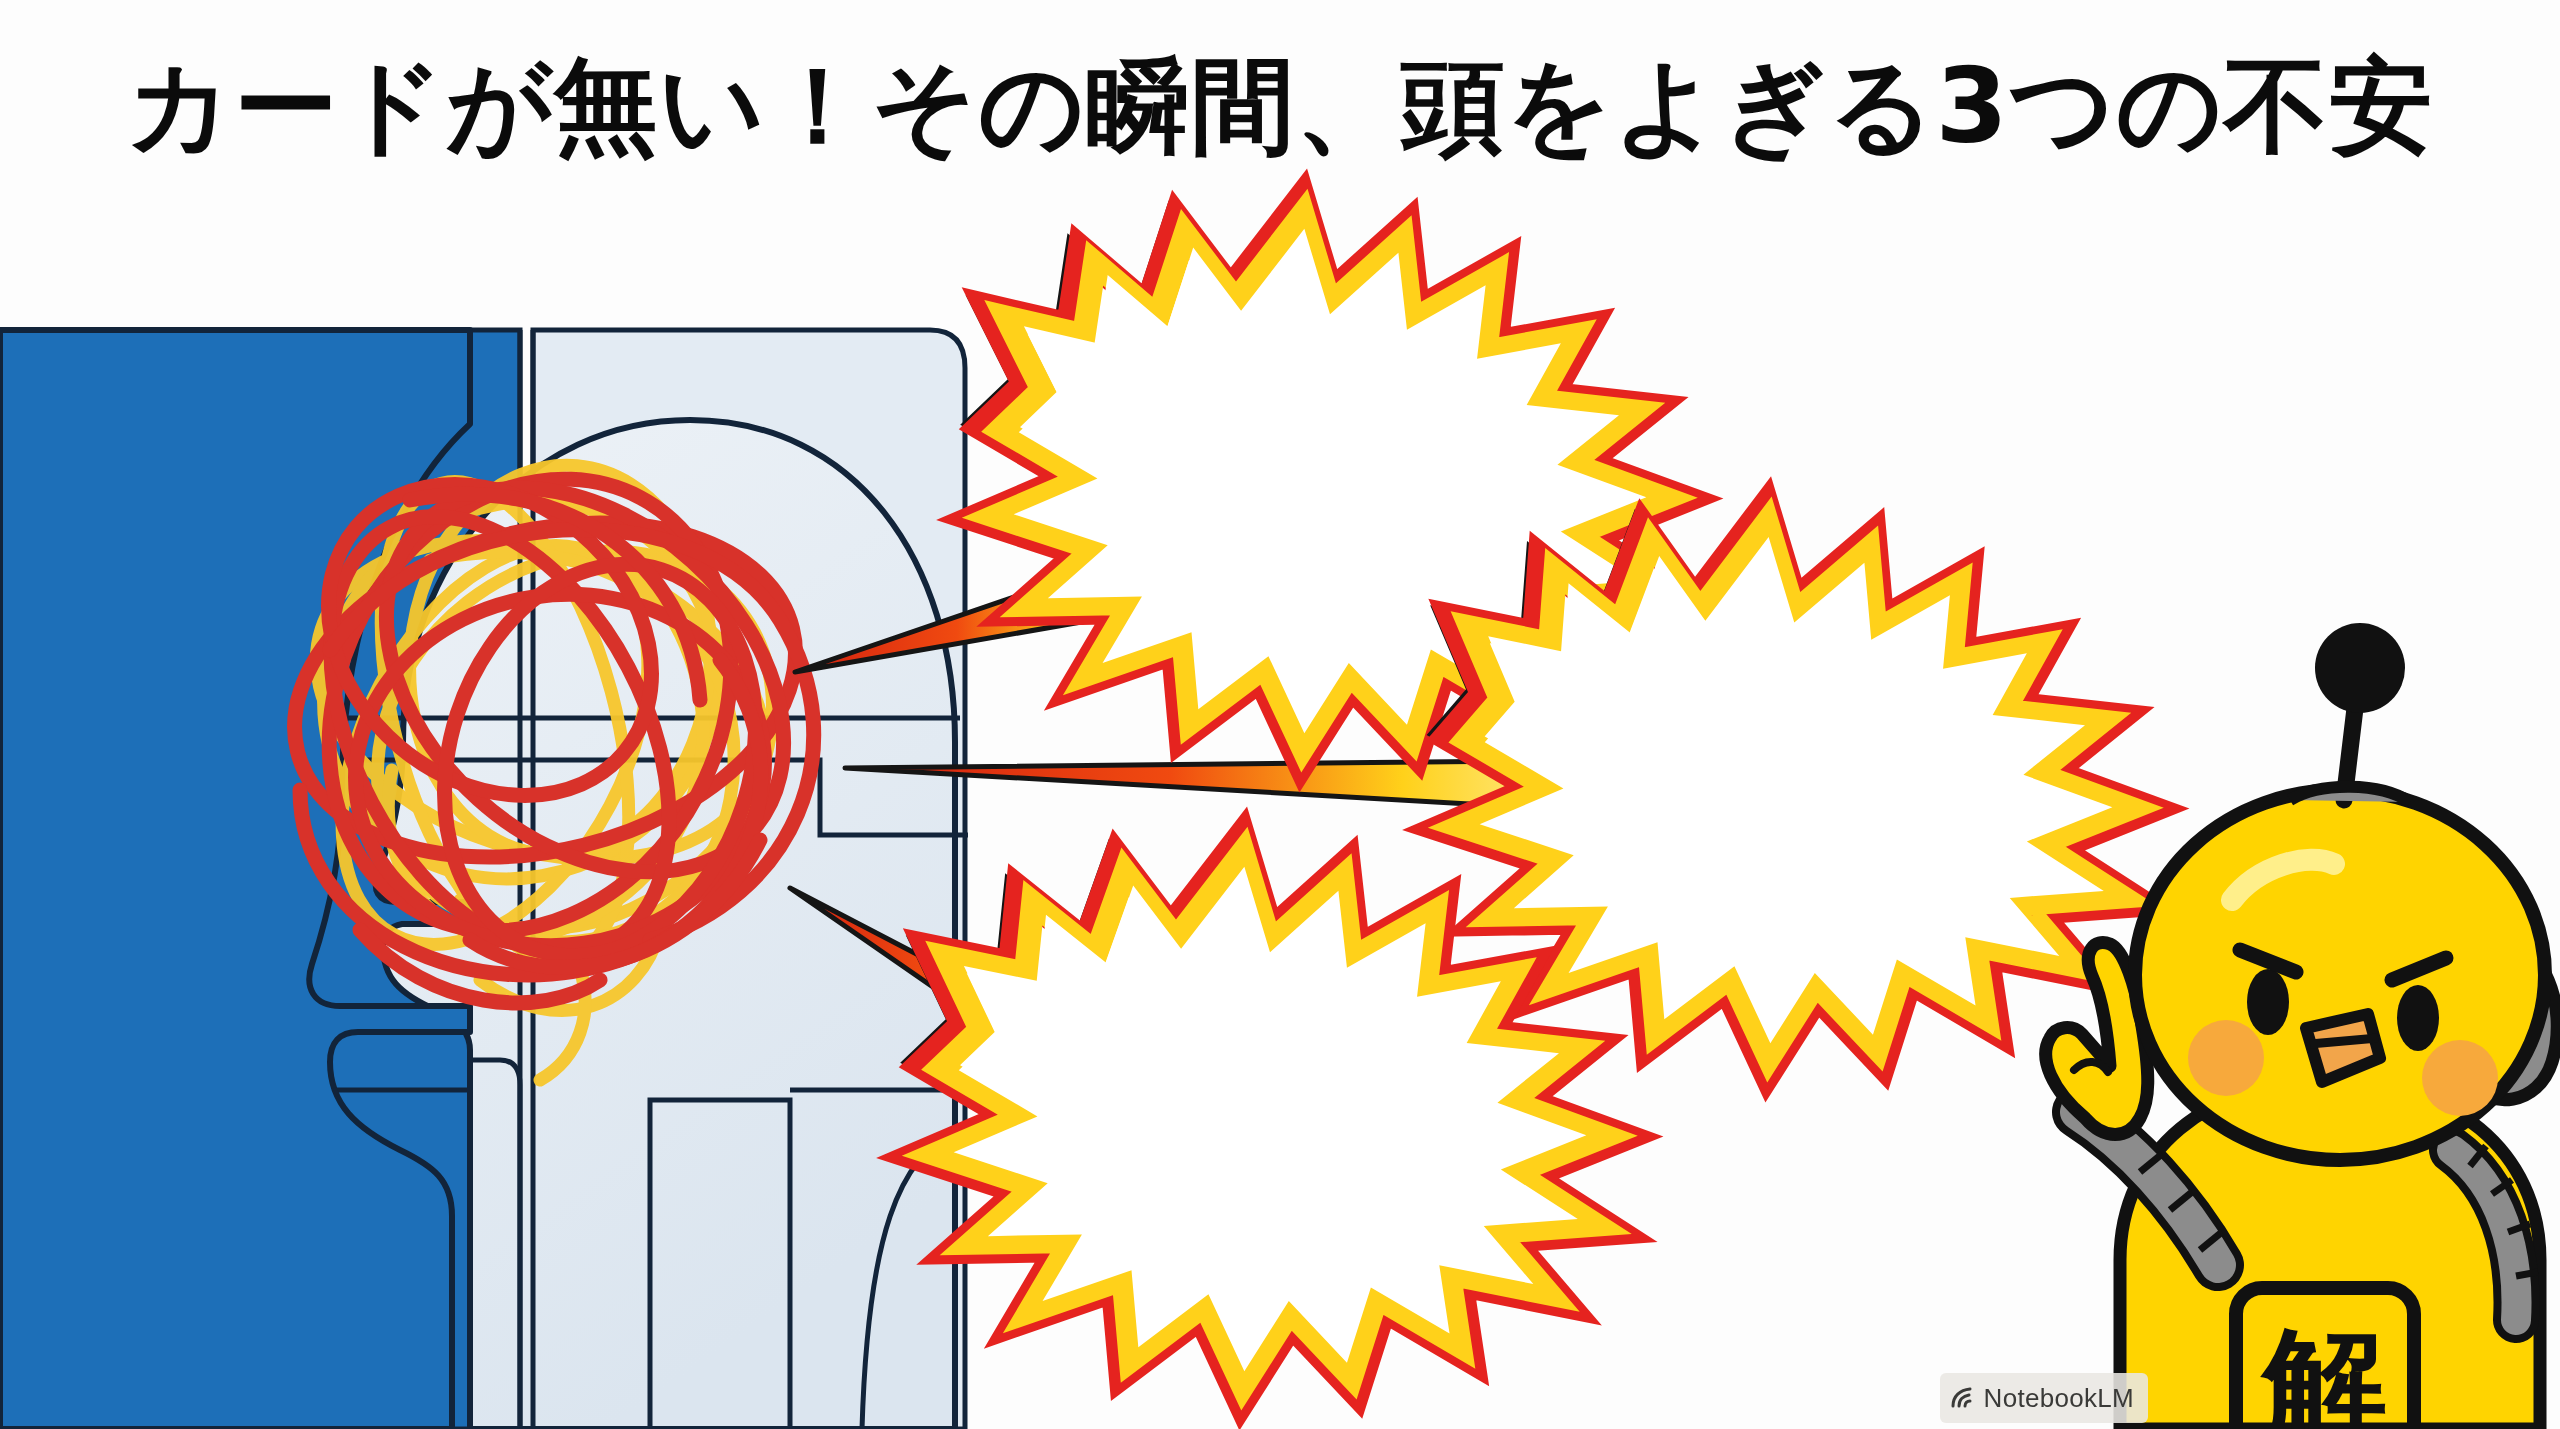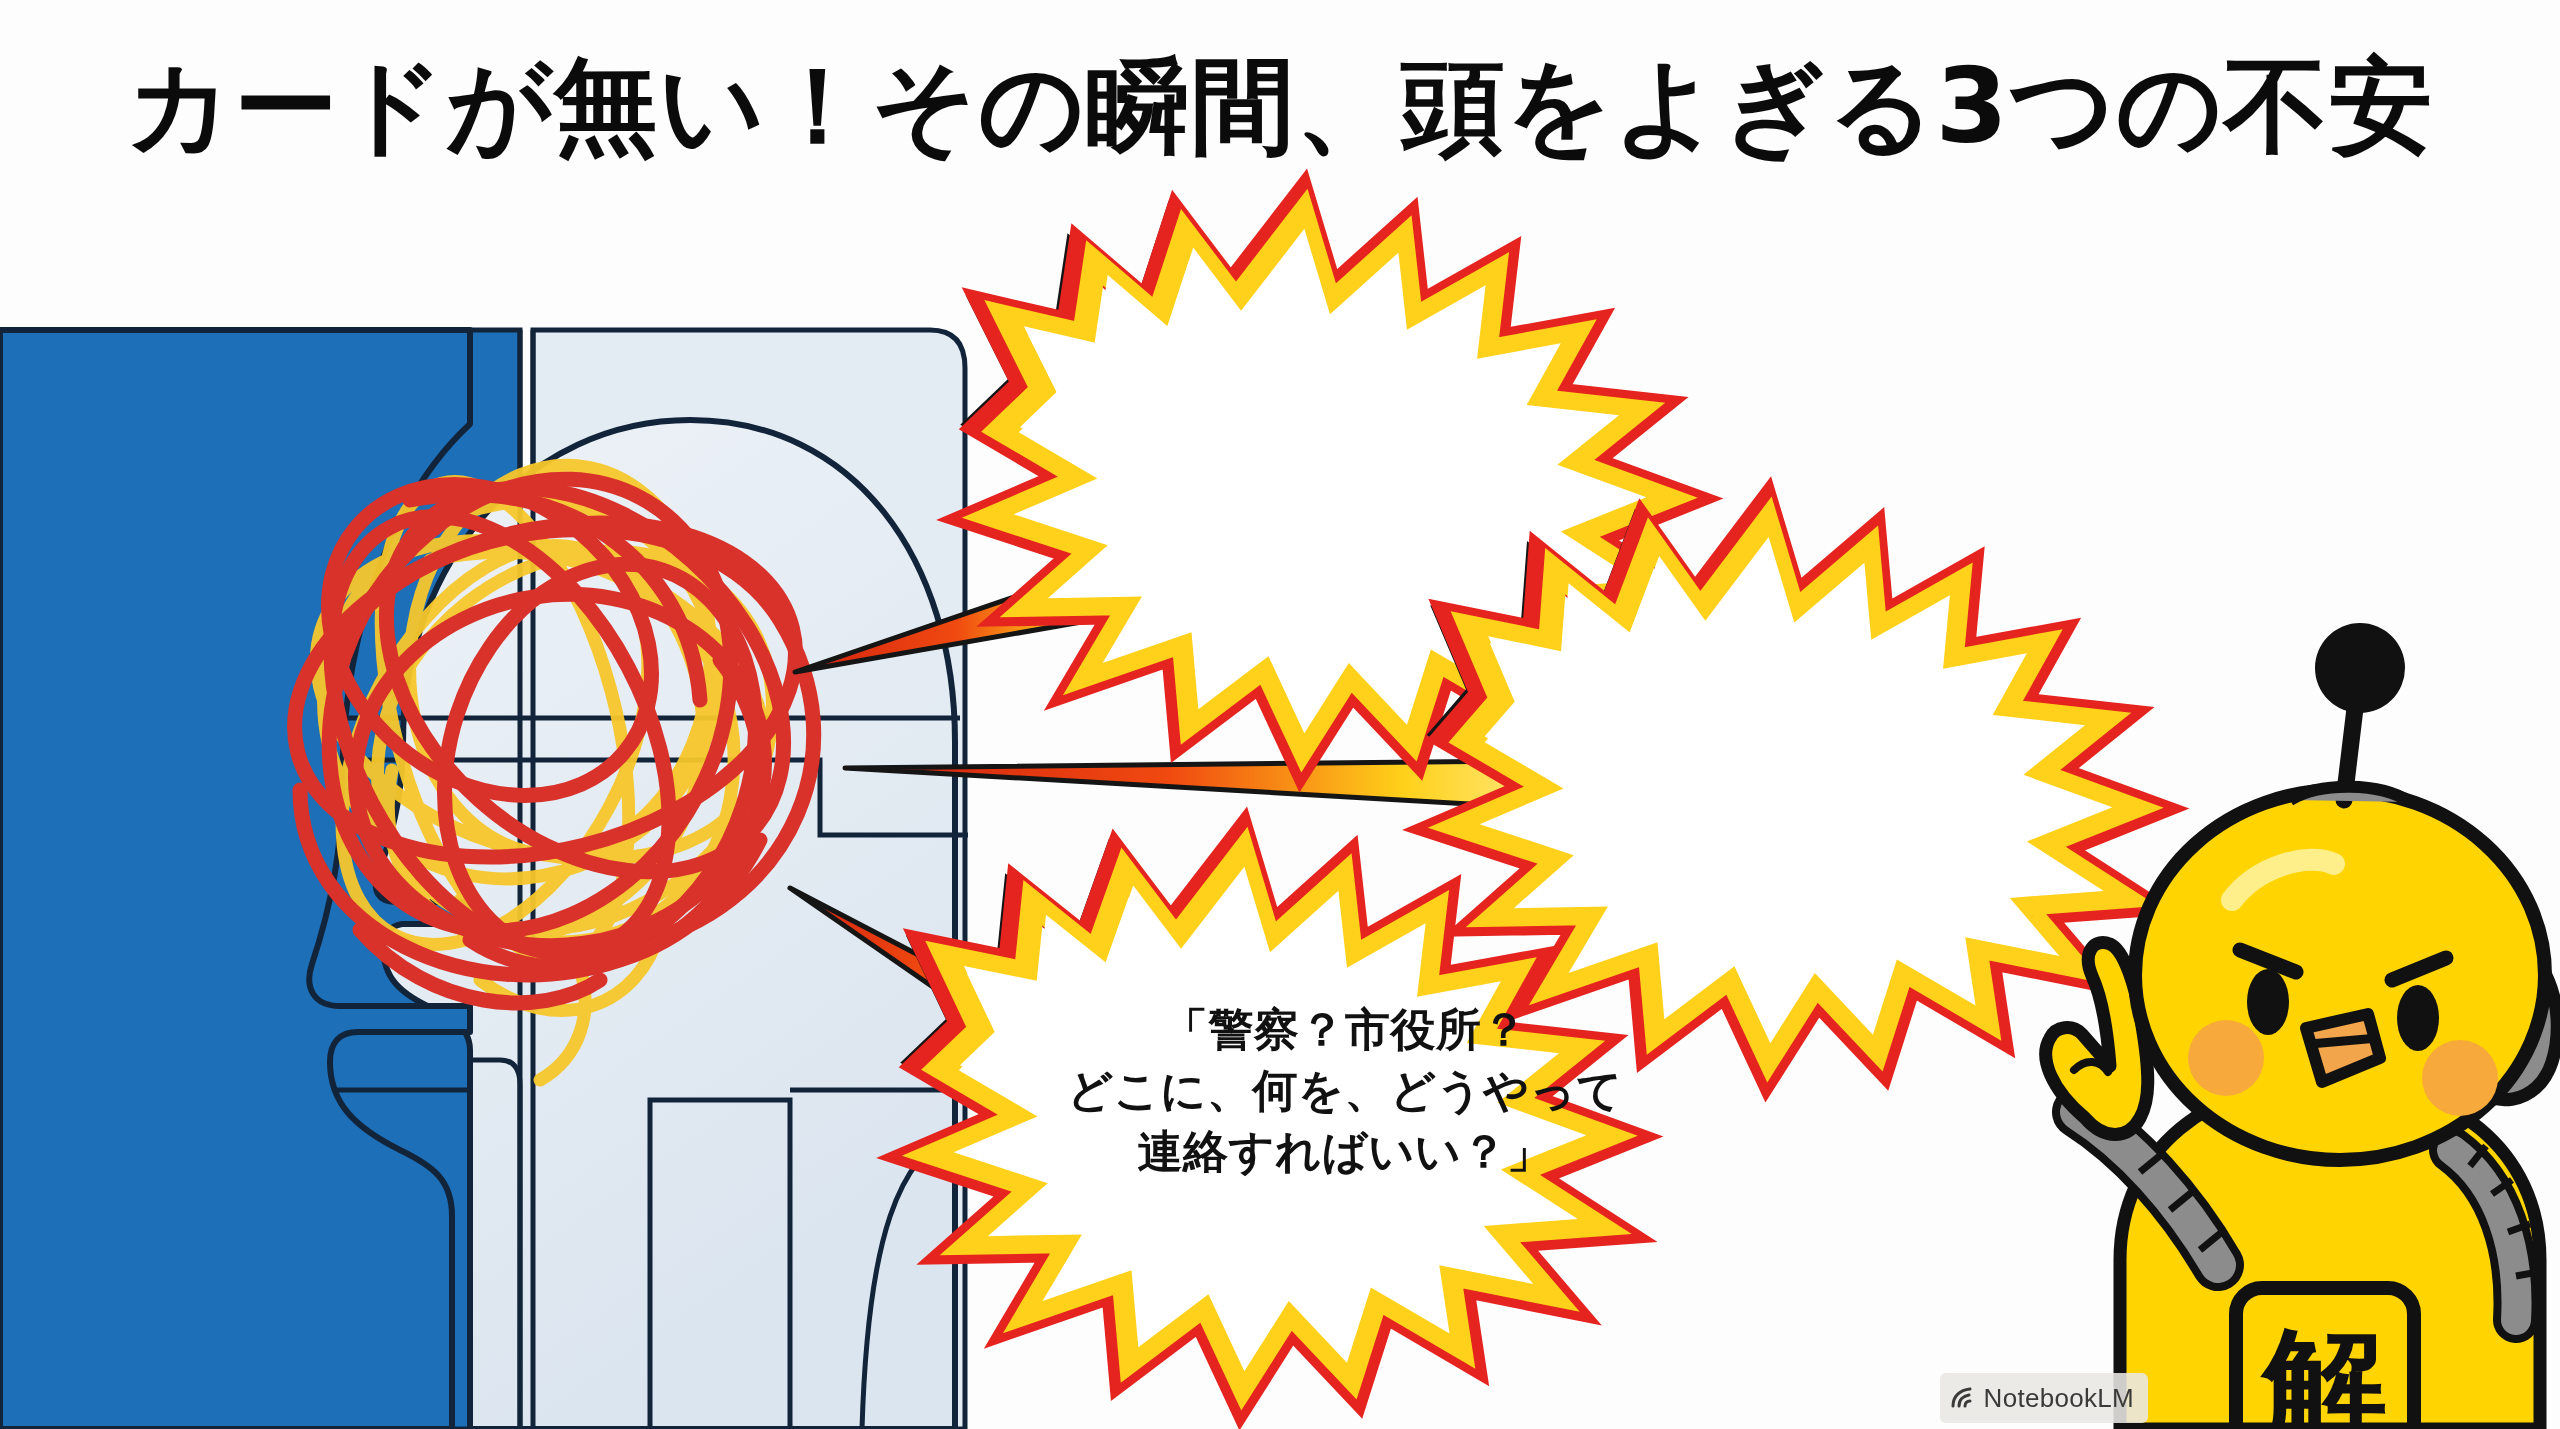--- a/index.html
+++ b/index.html
@@ -340,23 +340,20 @@
         <circle cx="2226" cy="1058" r="38" fill="#f7a93c"></circle>
         <circle cx="2460" cy="1078" r="38" fill="#f7a93c"></circle>
 
         <path d="M 2306 1028 L 2368 1014 L 2380 1058 L 2322 1082 Z" fill="#f2a54a" stroke="#111111" stroke-width="12" stroke-linejoin="round"></path>
         <path d="M 2310 1044 L 2378 1038" stroke="#111111" stroke-width="9" fill="none"></path>
       </g>
 
     </g>
   </svg>
 
-  <div class="bubble-text" id="b3-text">「警察？市役所？
-どこに、何を、どうやって
-連絡すればいい？」</div>
 
   <div id="watermark">
     <svg width="28" height="24" viewBox="0 0 28 24">
       <path d="M3 20 C3 10 10 4 20 3" fill="none" stroke="#3a3a38" stroke-width="3" stroke-linecap="round"></path>
       <path d="M9 20 C9 14 13 10 19 9" fill="none" stroke="#3a3a38" stroke-width="3" stroke-linecap="round"></path>
       <path d="M15 20 C15 17 17 15 20 15" fill="none" stroke="#3a3a38" stroke-width="3" stroke-linecap="round"></path>
     </svg>
     <span class="wm-label">NotebookLM</span>
   </div>
 

